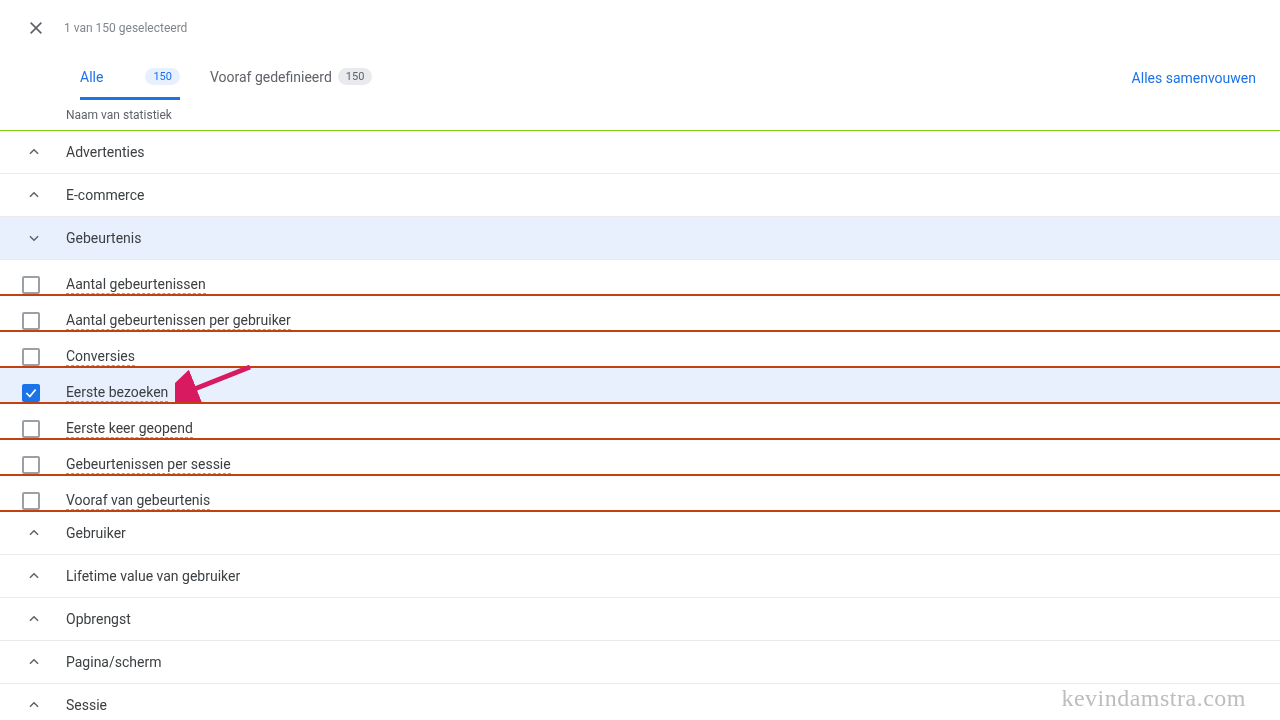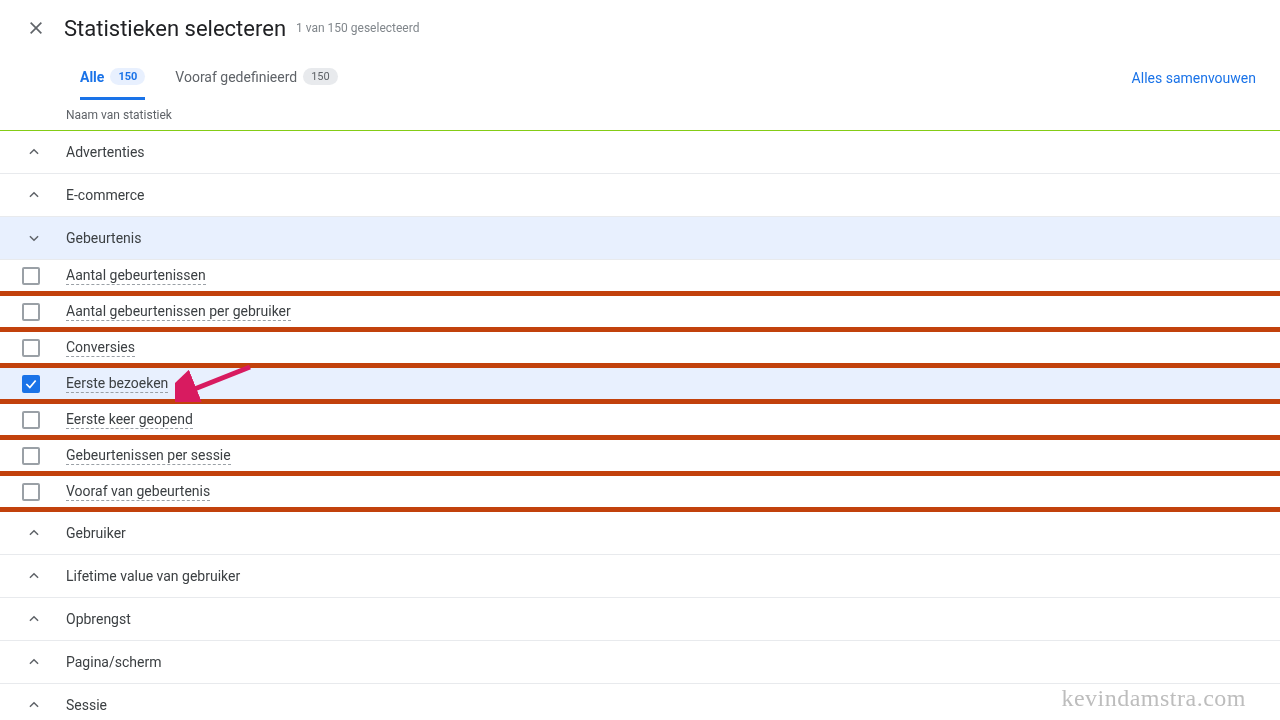--- a/index.html
+++ b/index.html
@@ -71,21 +71,22 @@
     margin-right: 30px;
     font-size: 14px;
     color: #5f6368;
     cursor: pointer;
     height: 44px;
     border-bottom: 3px solid transparent;
   }
   .tab.active {
     color: #1a73e8;
     border-bottom: 3px solid #1a73e8;
-    font-weight: 700;
+    font-weight: 400;
+    gap: 36px;
   }
   .badge {
     display: inline-block;
     background: #e8eaed;
     color: #5f6368;
     font-size: 11px;
     border-radius: 10px;
     padding: 2px 8px;
     margin-left: 6px;
     min-width: 20px;
@@ -127,24 +128,24 @@
     align-items: center;
     justify-content: center;
     margin-right: 20px;
   }
   .section-label {
     font-size: 14px;
     color: #3c4043;
   }
   .item {
     display: flex;
-    align-items: center;
+    align-items: flex-end;
     height: 36px;
     padding: 0 39px 0 22px;
-    border-bottom: 5px solid #c2410c;
+    border-bottom: 2px solid #c2410c;
   }
   .item.selected {
     background: #e8f0fe;
   }
   .checkbox {
     width: 18px;
     height: 18px;
     border: 2px solid #9aa0a6;
     border-radius: 2px;
     margin-right: 26px;
@@ -187,21 +188,20 @@
 </head>
 <body>
 
 <div class="header">
   <div class="close-btn">
     <svg width="16" height="16" viewBox="0 0 24 24" fill="none" stroke="currentColor" stroke-width="2.5">
         <line x1="4" y1="4" x2="20" y2="20"></line>
         <line x1="20" y1="4" x2="4" y2="20"></line>
       </svg>
   </div>
-  <span class="title">Statistieken selecteren</span>
   <span class="subtitle">1 van 150 geselecteerd</span>
 </div>
 
 <div class="tabs-row">
   <div class="tab active">
     <span>Alle</span>
     <span class="badge">150</span>
   </div>
   <div class="tab">
     <span>Vooraf gedefinieerd</span>

